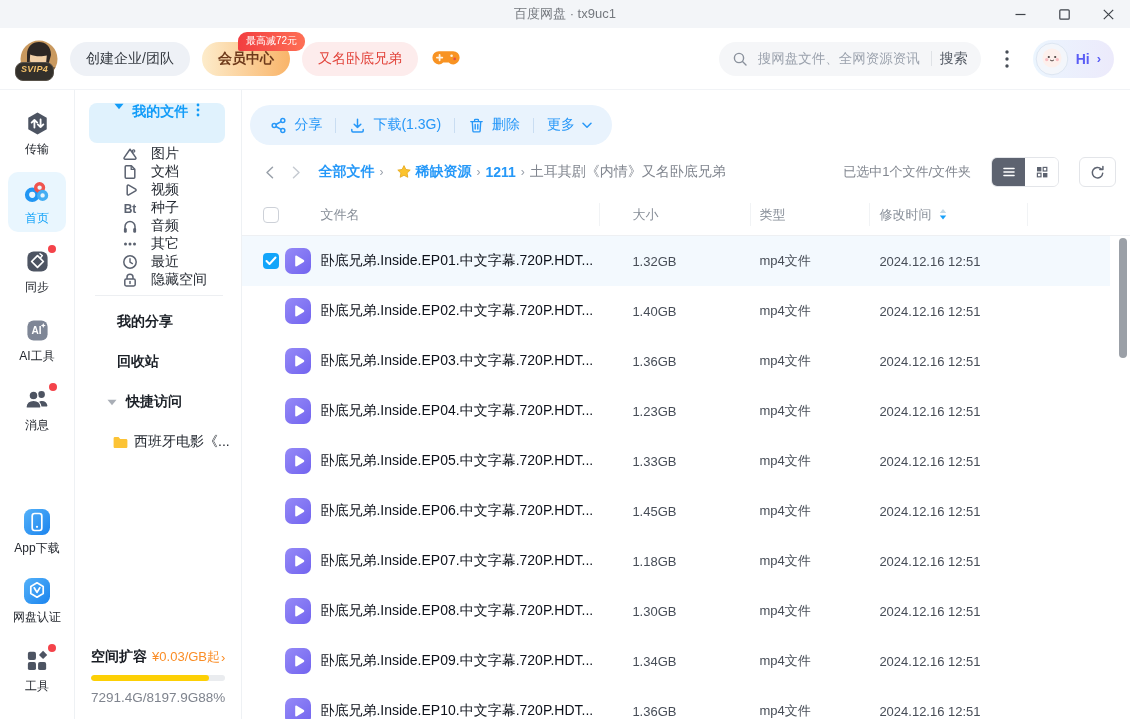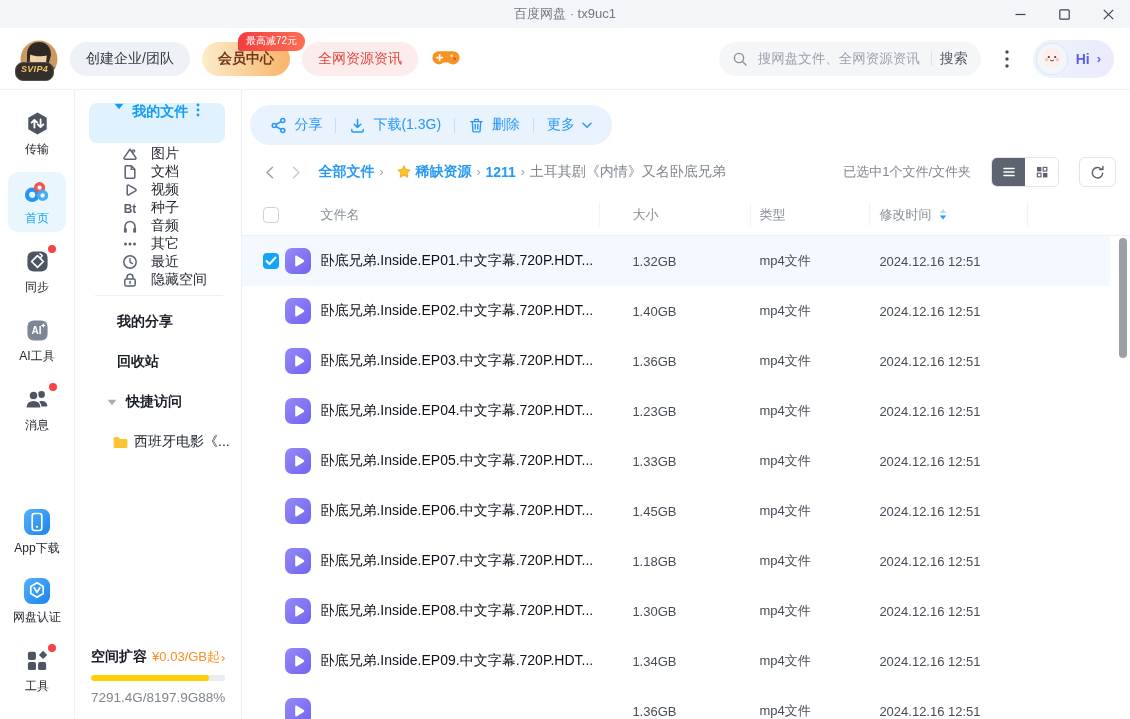--- a/index.html
+++ b/index.html
@@ -154,21 +154,21 @@
           <rect y="27" width="38" height="11" fill="#8d6b46"></rect>
         </g>
       </svg>
       <span class="svip-badge">SVIP4</span>
     </div>
     <button class="pill team-pill">创建企业/团队</button>
     <div class="vip-wrap">
       <button class="pill vip-pill">会员中心</button>
       <div class="vip-badge">最高减72元</div>
     </div>
-    <button class="pill red-pill">全网资源资讯</button>
+    <button class="pill red-pill">又名卧底兄弟</button>
     <span class="gamepad-wrap">
         <span class="ic">
           <svg width="28" height="22" viewBox="0 0 28 22">
             <path d="M6.8 3.2h14.4a6.4 6.4 0 0 1 6.4 6.4c0 3.6-2.8 6.8-6.4 6.8-1.7 0-3.3-.7-4.4-1.9h-5.6a6.3 6.3 0 0 1-4.4 1.9A6.6 6.6 0 0 1 .4 9.6a6.4 6.4 0 0 1 6.4-6.4z" fill="#f89323"></path>
             <path d="M7.6 6.9v5.4M4.9 9.6h5.4" stroke="#fff3e2" stroke-width="1.8" stroke-linecap="round"></path>
             <circle cx="19.6" cy="7.8" r="1.3" fill="#fff3e2"></circle>
             <circle cx="22.7" cy="10.9" r="1.3" fill="#e8504a"></circle>
           </svg>
         </span>
       </span>
@@ -748,20 +748,21 @@
             <span class="cell c-icon"><svg width="26" height="26" viewBox="0 0 26 26">
                 <defs>
                   <linearGradient id="gp" x1="0" y1="0" x2="1" y2="1">
                     <stop offset="0" stop-color="#958af7"></stop>
                     <stop offset="1" stop-color="#7264ef"></stop>
                   </linearGradient>
                 </defs>
                 <rect width="26" height="26" rx="7" fill="url(#gp)"></rect>
                 <path d="M10.2 8.6v8.8c0 .8.9 1.3 1.6.9l7-4.4c.6-.4.6-1.4 0-1.8l-7-4.4c-.7-.4-1.6.1-1.6.9z" fill="#fff"></path>
               </svg></span>
+            <span class="cell c-name">卧底兄弟.Inside.EP10.中文字幕.720P.HDT...</span>
             <span class="cell c-size">1.36GB</span>
             <span class="cell c-type">mp4文件</span>
             <span class="cell c-date">2024.12.16 12:51</span>
           </div>
         </div>
 
     </main>
   </div>
 </div>
 

